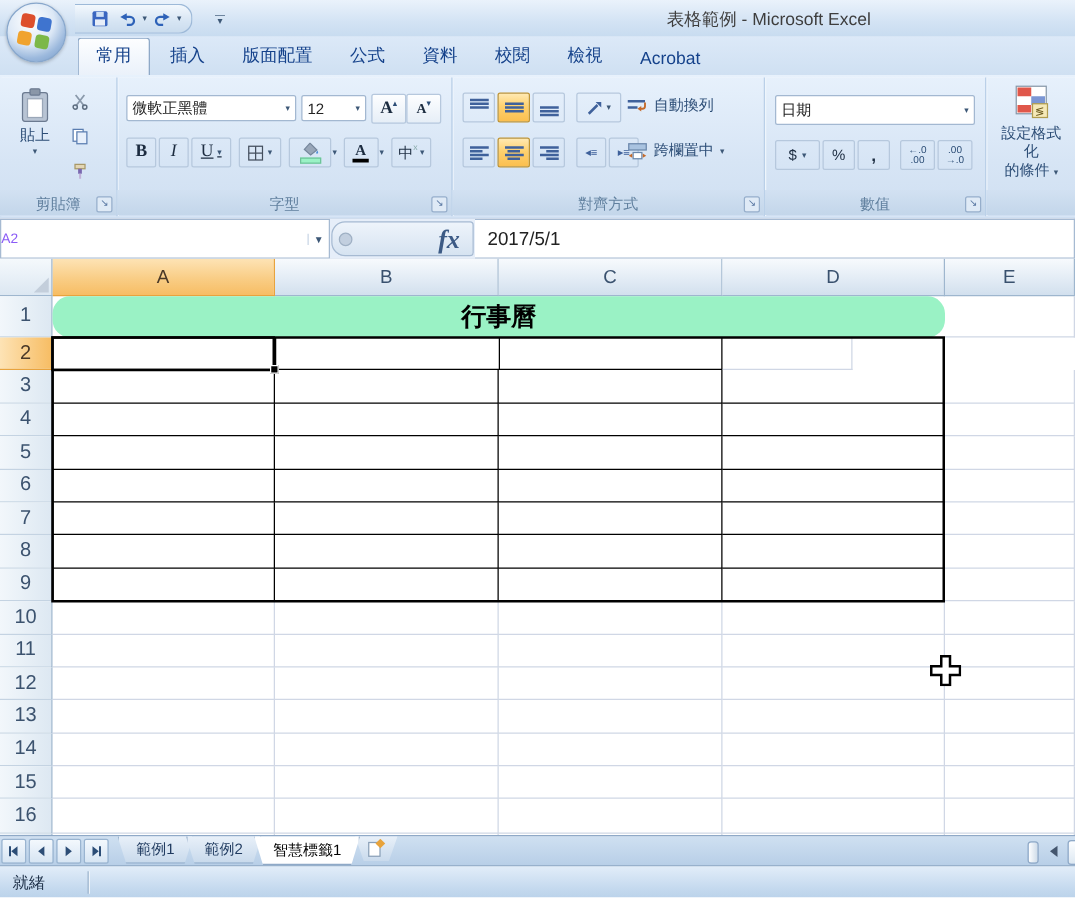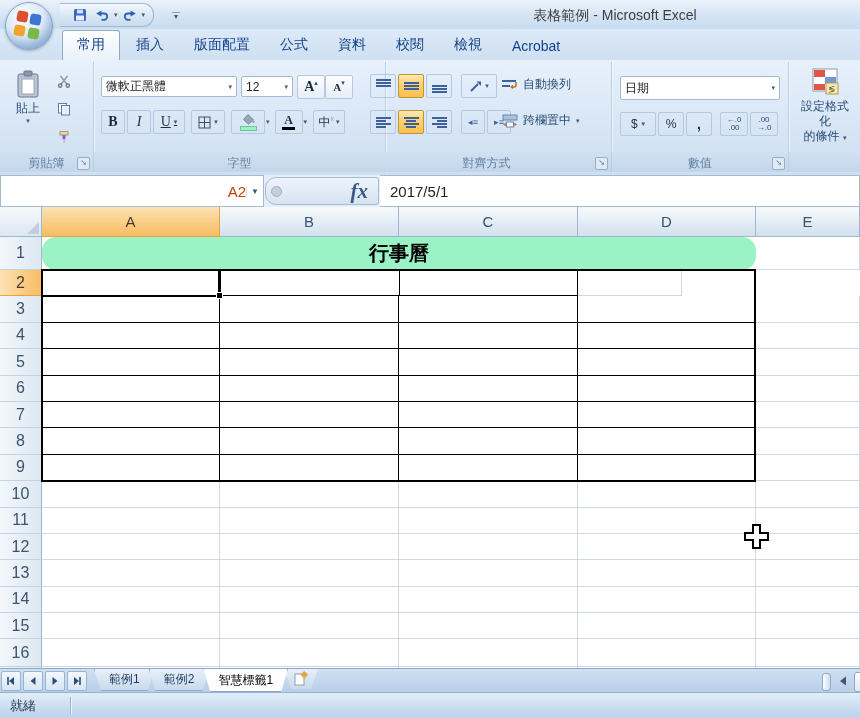--- a/index.html
+++ b/index.html
@@ -56,21 +56,21 @@
     background-image:linear-gradient(#3f619b,#3f619b),linear-gradient(#3f619b,#3f619b),linear-gradient(#3f619b,#3f619b);
     background-size:15px 2px,15px 2px,15px 2px;}
   .v-top{background-position:0 0,0 3px,0 6px;}
   .v-mid{background-position:0 3px,0 6px,0 9px;}
   .v-bot{background-position:0 6px,0 9px,0 12px;}
   .t7{font-size:8px;line-height:8px;color:#2c4d76;display:block;text-align:center;}
   
   #formulabar{position:absolute;left:0;top:175px;width:860px;height:32px;
     background:#e6eef9;border-bottom:1px solid #aebfd4;display:flex;align-items:stretch;}
   #namebox{width:264px;background:#fff;border:1px solid #a6bad2;display:flex;align-items:center;box-sizing:border-box;}
-  #namebox .nb-text{flex:1;text-align:right;font-size:15px;color:#c2410c;}
+  #namebox .nb-text{flex:1;text-align:left;font-size:11px;color:#8b5cf6;}
   #namebox .nb-dd{width:16px;border-left:1px solid #c9d6e6;text-align:center;font-size:8px;color:#3d5877;}
   #fxpill{width:114px;margin:2px 1px;border:1px solid #a6bad2;border-radius:11px 3px 3px 11px;
     background:linear-gradient(#eef4fb,#d6e3f1);display:flex;align-items:center;box-sizing:border-box;}
   #fxdot{width:9px;height:9px;border-radius:50%;background:#c2cfdf;border:1px solid #9fb0c4;margin-left:5px;}
   #fxlabel{margin-left:auto;margin-right:10px;font-family:"Liberation Serif",serif;font-style:italic;
     font-weight:bold;font-size:21px;color:#3c5a85;}
   #formula-input{flex:1;background:#fff;border:1px solid #a6bad2;border-left:none;display:flex;align-items:center;
     padding-left:10px;font-size:15px;color:#222;}
   
   #grid{position:absolute;left:0;top:207px;width:860px;height:461px;background:#fff;overflow:hidden;}
@@ -214,21 +214,21 @@
               <rect x="6.3" y="9" width="1.6" height="4" fill="#c0b0d8"></rect>
             </svg>
         </div>
       </div>
       <div class="glabel">
         <span>剪貼簿</span>
       </div>
       <div class="launcher">↘</div>
     </div>
 
-    <div class="rgroup" style="left:94px;width:267px;padding-left:24px;">
+    <div class="rgroup" style="left:94px;width:267px;">
       <div class="combo" style="position:absolute;left:7px;top:14px;width:136px;">
         <span>微軟正黑體</span>
           <span class="dd">▾</span>
       </div>
       <div class="combo" style="position:absolute;left:147px;top:14px;width:52px;">
         <span>12</span>
           <span class="dd">▾</span>
       </div>
       <div class="rbtn" style="position:absolute;left:203px;top:13px;width:26px;height:22px;border:1px solid #b6c8dd;background:linear-gradient(#fdfeff,#e6eef7);">
         <span class="serifb" style="font-weight:bold;font-size:14px;color:#1c2c40;">A</span>

